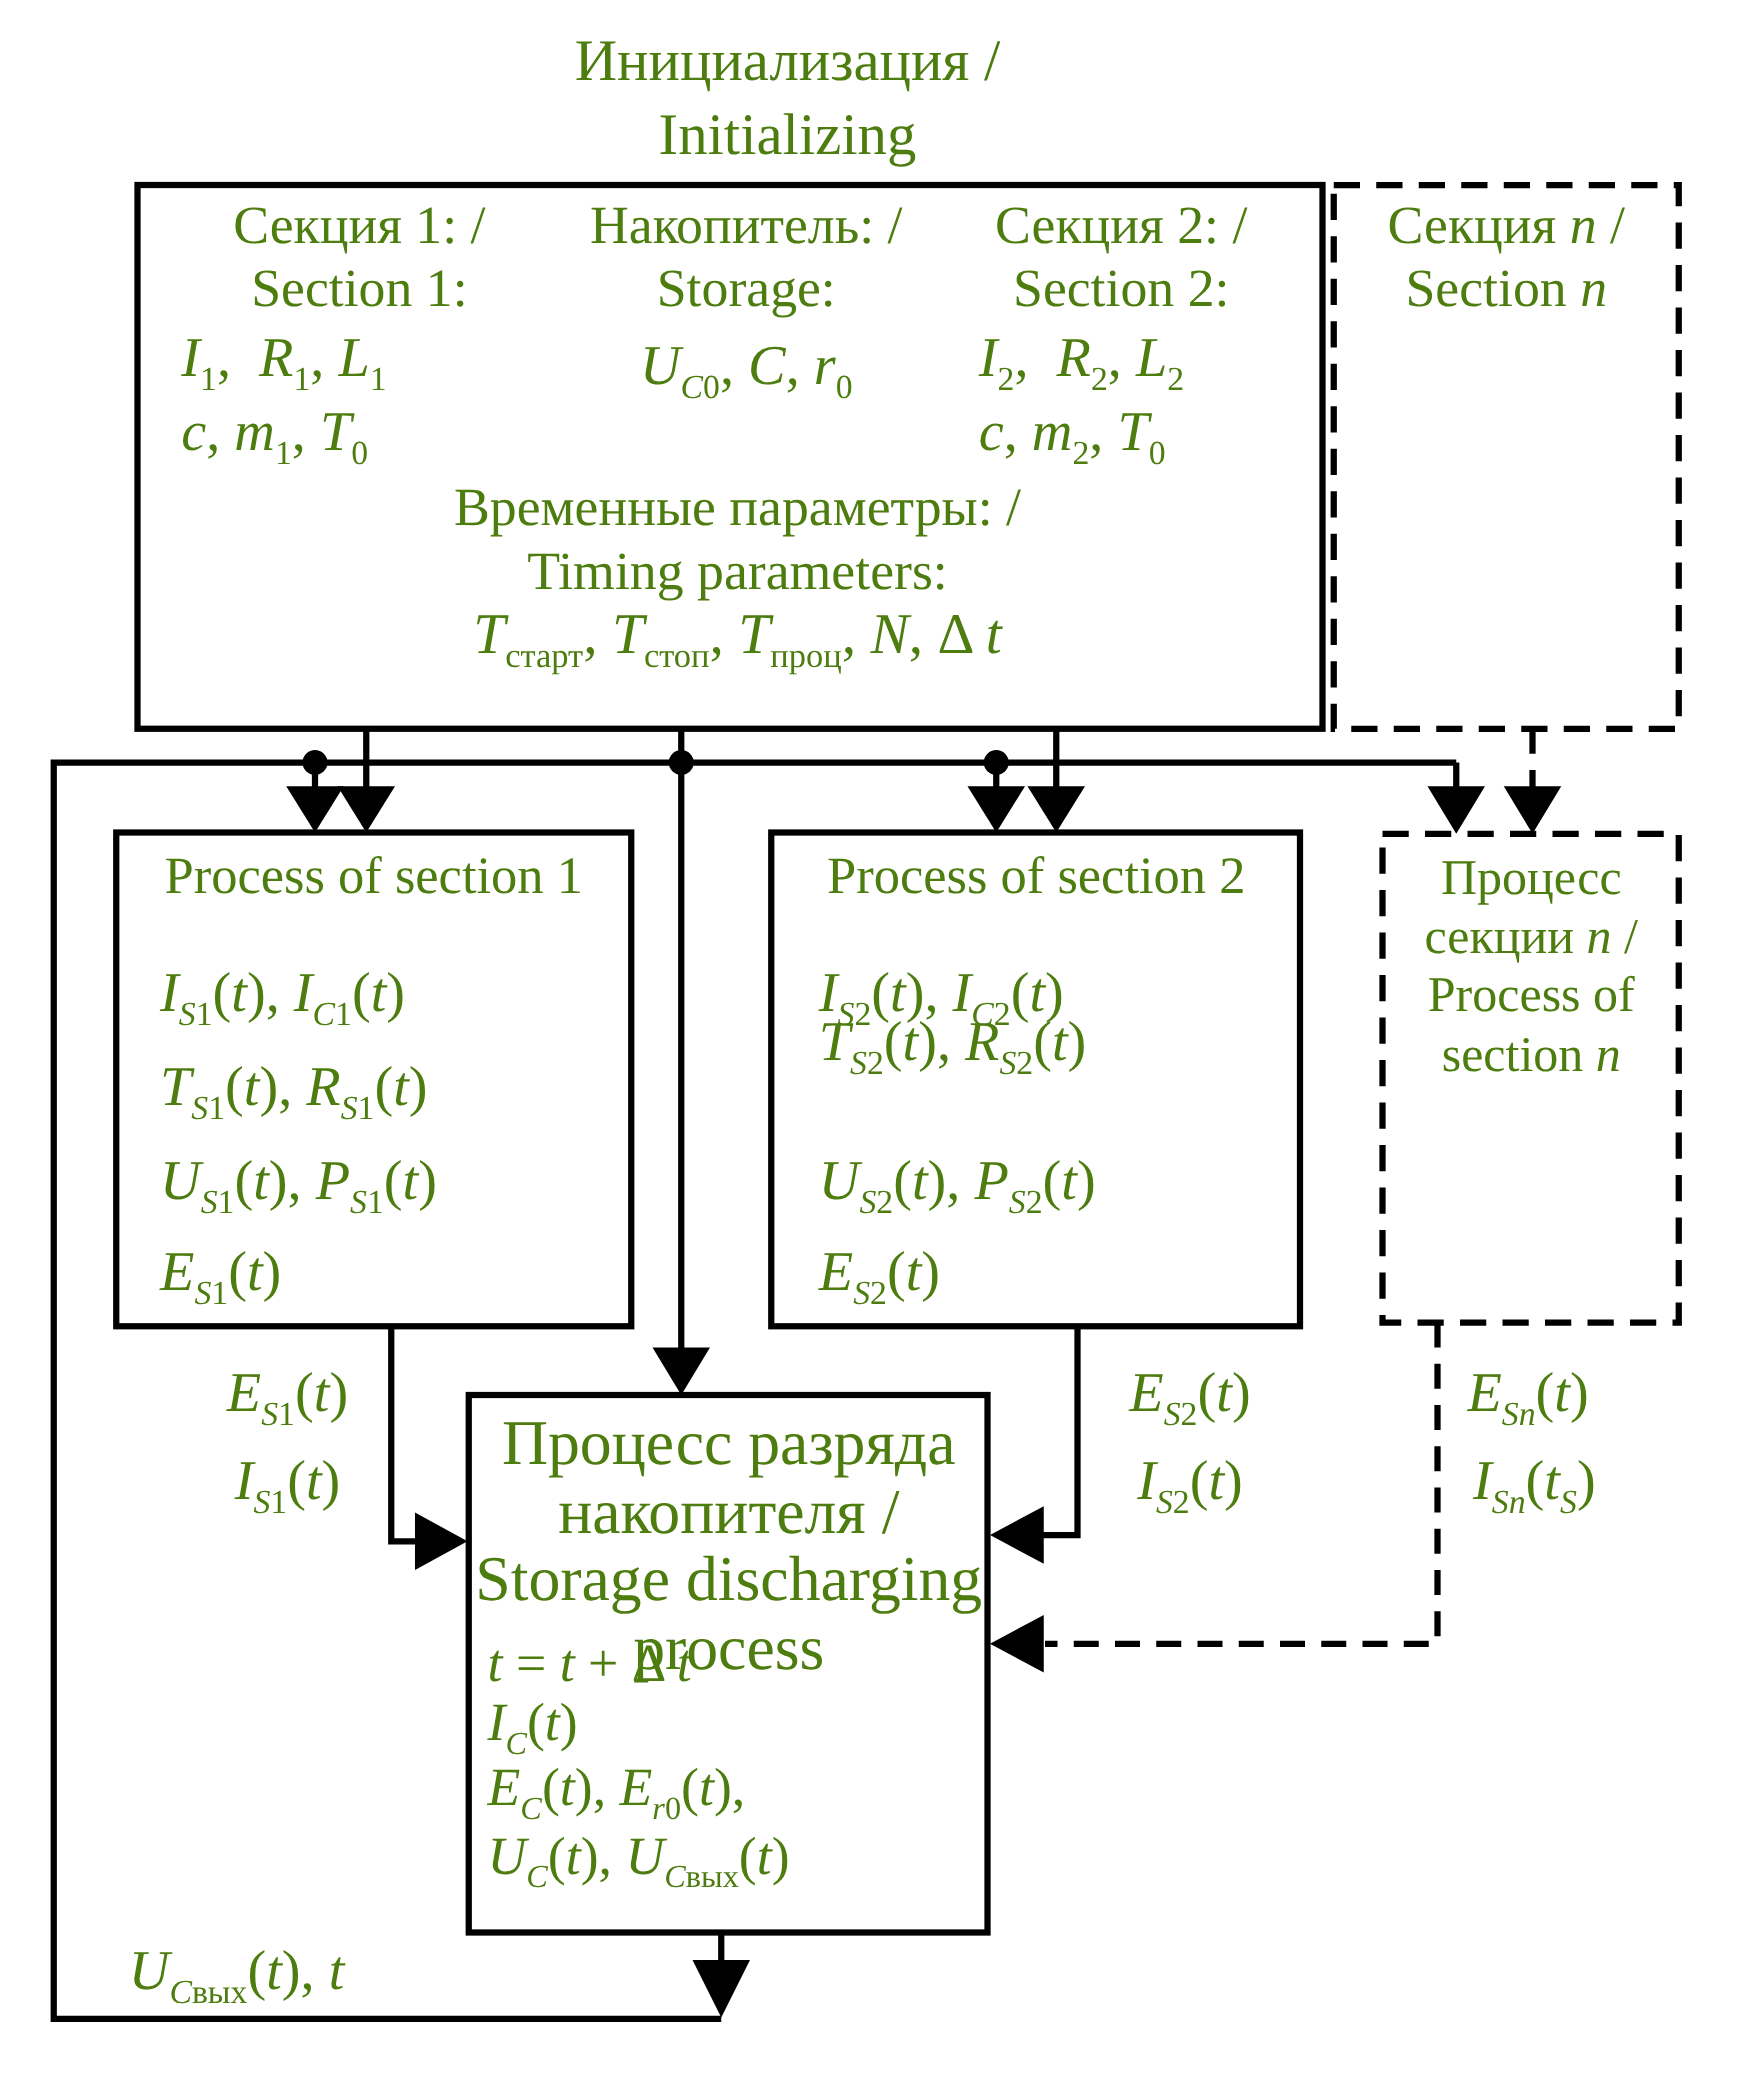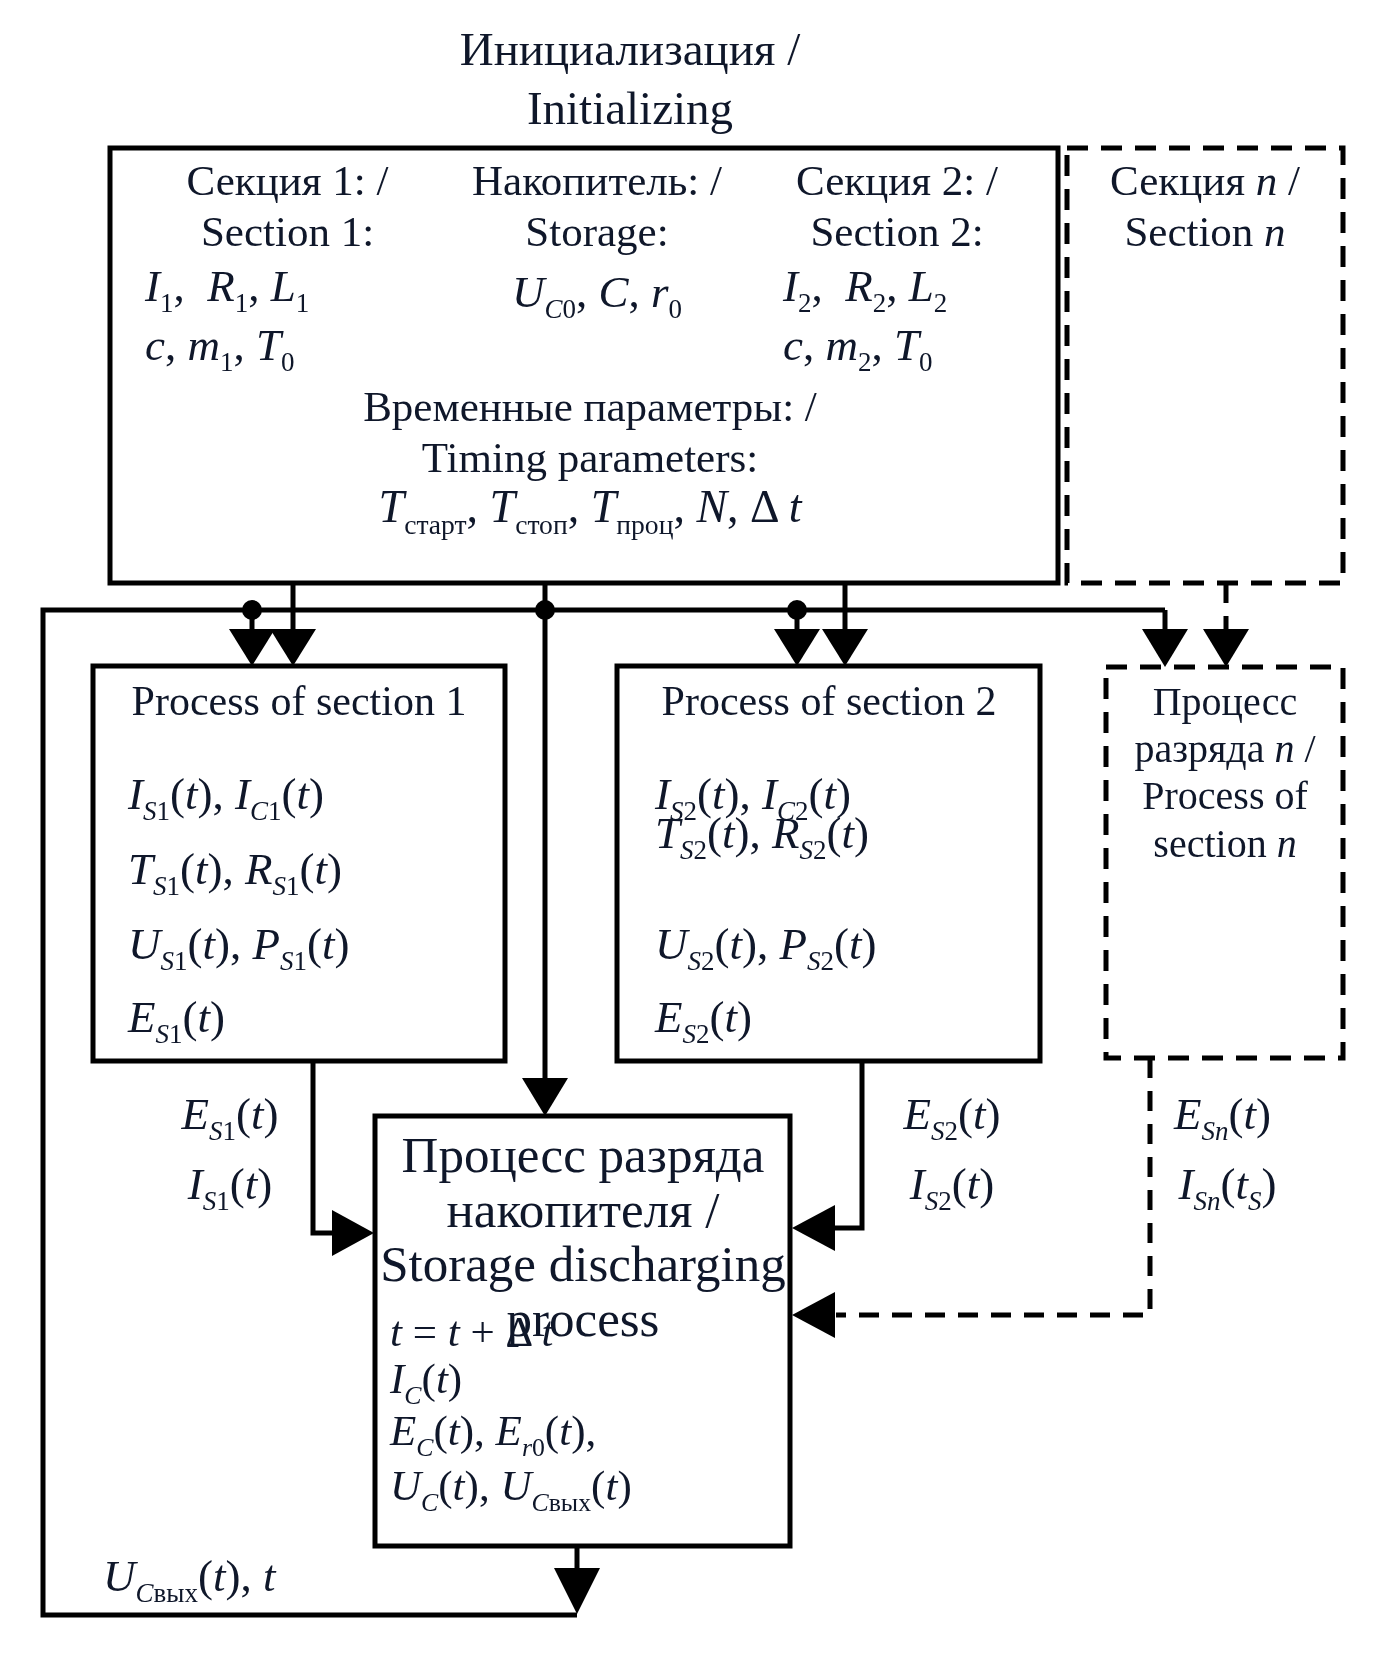--- a/index.html
+++ b/index.html
@@ -1,18 +1,18 @@
 <!DOCTYPE html>
 <html><head>
 <meta charset="utf-8">
 <style>
   html,body{margin:0;padding:0;background:#ffffff;}
   .stage{
     position:relative;width:1398px;height:1659px;background:#ffffff;
-    color:#0f172a;font-family:"Liberation Serif","DejaVu Serif",serif;
+    color:#4d7c0f;font-family:"Liberation Serif","DejaVu Serif",serif;
     overflow:hidden;
   }
   svg.lines{position:absolute;left:0;top:0;}
   .t{position:absolute;white-space:nowrap;font-size:45px;line-height:1.28;}
   .c{text-align:center;}
   .hdr{font-size:43px;line-height:1.18;}
   .ttl{font-size:47px;line-height:1.25;}
   .bt{font-size:42px;line-height:1.2;}
   .bt4{font-size:40px;line-height:1.18;}
   .dt{font-size:51px;line-height:1.07;}
@@ -114,21 +114,21 @@
   <div class="t c bt" style="left:625px;top:676px;width:408px">
     <div><span>Process of section 2</span></div>
   </div>
   <div class="t f" style="left:655px;top:770px"><span class="it">I</span><sub class="it">S</sub><sub>2</sub><span>(</span><span class="it">t</span><span>), </span><span class="it">I</span><sub class="it">C</sub><sub>2</sub><span>(</span><span class="it">t</span><span>)</span></div>
   <div class="t f" style="left:655px;top:809px"><span class="it">T</span><sub class="it">S</sub><sub>2</sub><span>(</span><span class="it">t</span><span>), </span><span class="it">R</span><sub class="it">S</sub><sub>2</sub><span>(</span><span class="it">t</span><span>)</span></div>
   <div class="t f" style="left:655px;top:920px"><span class="it">U</span><sub class="it">S</sub><sub>2</sub><span>(</span><span class="it">t</span><span>), </span><span class="it">P</span><sub class="it">S</sub><sub>2</sub><span>(</span><span class="it">t</span><span>)</span></div>
   <div class="t f" style="left:655px;top:993px"><span class="it">E</span><sub class="it">S</sub><sub>2</sub><span>(</span><span class="it">t</span><span>)</span></div>
 
   <div class="t c bt4" style="left:1112px;top:678px;width:226px">
     <div><span>Процесс</span></div>
-    <div><span>разряда </span><span class="it">n</span><span> /</span></div>
+    <div><span>секции </span><span class="it">n</span><span> /</span></div>
     <div><span>Process of</span></div>
     <div><span>section </span><span class="it">n</span></div>
   </div>
 
   <div class="t c dt" style="left:380px;top:1128px;width:406px">
     <div><span>Процесс разряда</span></div>
     <div><span>накопителя /</span></div>
     <div><span>Storage discharging</span></div>
     <div><span>process</span></div>
   </div>

